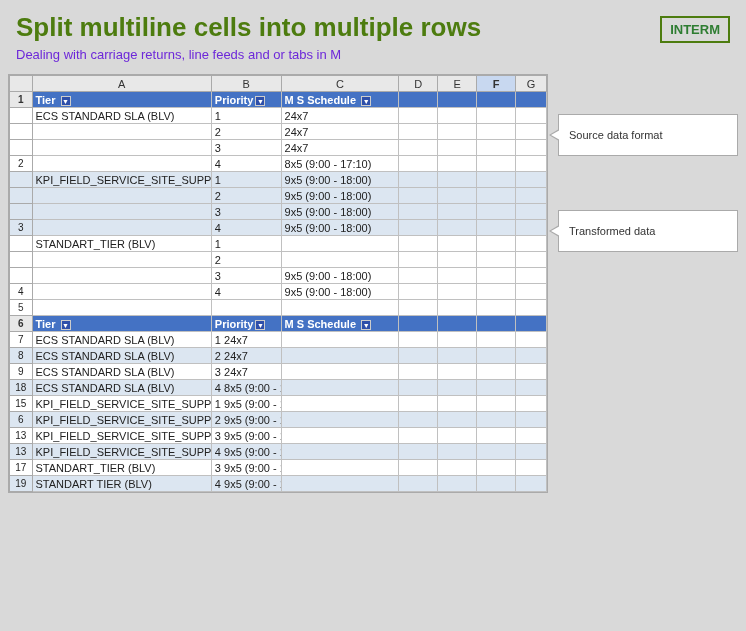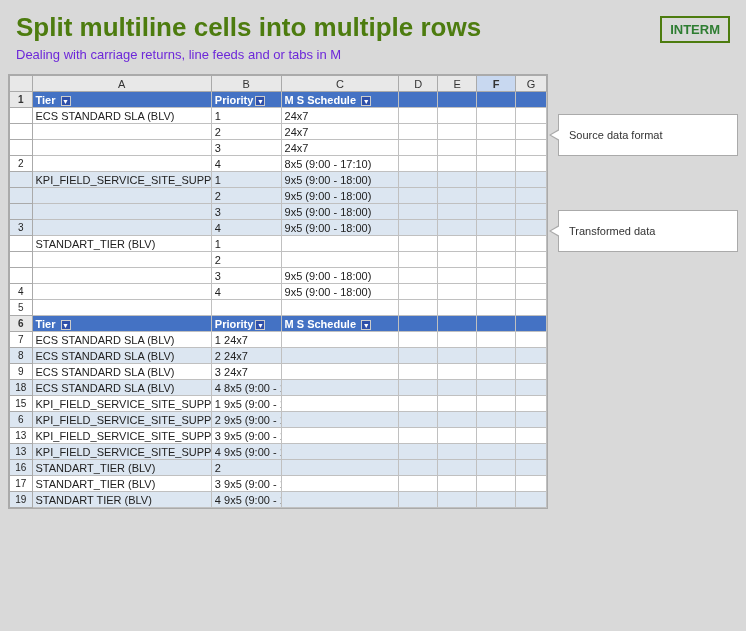--- a/index.html
+++ b/index.html
@@ -453,30 +453,20 @@
         <tr class="data-row-alt">
           <td class="row-num">13</td>
           <td>KPI_FIELD_SERVICE_SITE_SUPPORT (BLV)</td>
           <td>4 9x5 (9:00 - 18:00)</td>
           <td></td>
           <td></td>
           <td></td>
           <td></td>
           <td></td>
         </tr>
-        <tr class="data-row-alt">
-          <td class="row-num">16</td>
-          <td>STANDART_TIER (BLV)</td>
-          <td>2</td>
-          <td></td>
-          <td></td>
-          <td></td>
-          <td></td>
-          <td></td>
-        </tr>
         <tr class="data-row">
           <td class="row-num">17</td>
           <td>STANDART_TIER (BLV)</td>
           <td>3 9x5 (9:00 - 18:00)</td>
           <td></td>
           <td></td>
           <td></td>
           <td></td>
           <td></td>
         </tr>

